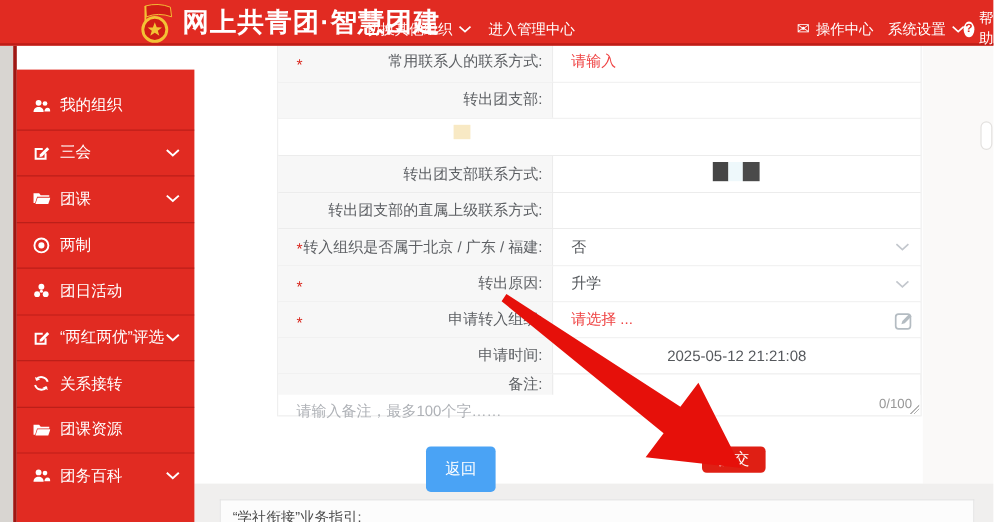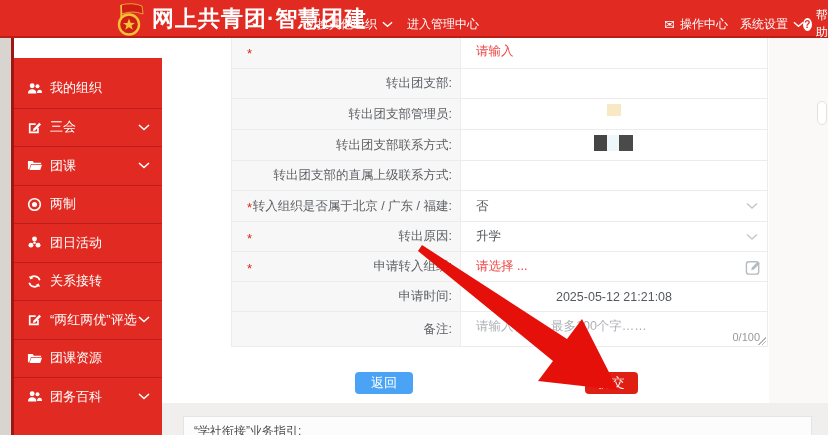--- a/index.html
+++ b/index.html
@@ -59,21 +59,21 @@
   .row-chev { position:absolute; right:9px; top:50%; transform:translateY(-50%); display:inline-flex; }
   .edit-ic { position:absolute; right:5px; top:50%; transform:translateY(-50%); display:inline-flex; cursor:pointer; }
   .ta-ph { position:absolute; left:15px; top:6px; color:#aeb1b6; }
   .counter { position:absolute; right:7px; bottom:3px; font-size:11px; color:#999; }
   .resize-h { position:absolute; right:1px; bottom:1px; width:8px; height:8px;
     background:linear-gradient(135deg,transparent 50%,#b5b5b5 50%,#b5b5b5 58%,transparent 58%,transparent 70%,#b5b5b5 70%,#b5b5b5 78%,transparent 78%); cursor:nwse-resize; }
   .blk { position:absolute; top:4px; }
   
   .btn { position:absolute; z-index:3; border:none; border-radius:4px; color:#fff; font-size:13px; cursor:pointer;
     display:flex; align-items:center; justify-content:center; font-family:inherit; }
-  .btn-back { left:355px; top:372px; width:58px; height:22px; background:#4aa3f5; }
+  .btn-back { left:355px; top:372px; width:58px; height:38px; background:#4aa3f5; }
   .btn-submit { left:585px; top:372px; width:53px; height:22px; background:#df1f14; }
   
   .arrow-svg { position:absolute; left:0; top:0; z-index:50; pointer-events:none; }
   .scroll-thumb { position:absolute; left:817px; top:101px; width:10px; height:24px; background:#fff; border:1px solid #e3e1df; border-radius:5px; z-index:8; cursor:pointer; }
 </style>
 </head>
 <body>
 
 <div class="header">
   <svg class="logo" viewBox="0 0 34 33">
@@ -169,42 +169,42 @@
           <circle cx="8" cy="4.2" r="2.6"></circle>
           <circle cx="4.2" cy="10.8" r="2.6"></circle>
           <circle cx="11.8" cy="10.8" r="2.6"></circle>
           <circle cx="8" cy="8.2" r="1.4"></circle>
         </svg>
       </span>
       <span class="side-label">团日活动</span>
     </div>
     <div class="side-item">
       <span class="side-icon">
+        <svg width="15" height="15" viewBox="0 0 16 16" fill="#fff">
+          <path d="M2 3.5h7.2v1.8H3.8v7h7v-4h1.8v5.8H2z"></path>
+          <path d="M6.8 9.2l6.3-6.4 1.9 1.9-6.3 6.4-2.4.5z"></path>
+        </svg>
+      </span>
+      <span class="side-label">“两红两优”评选</span>
+      <span class="side-chev">
+        <svg width="12" height="7" viewBox="0 0 12 7">
+          <path d="M1 1l5 4.5L11 1" stroke="#fff" stroke-width="1.6" fill="none"></path>
+        </svg>
+      </span>
+    </div>
+    <div class="side-item">
+      <span class="side-icon">
         <svg width="15" height="15" viewBox="0 0 16 16">
           <path d="M13.6 6.6A6 6 0 0 0 3.2 4.6" fill="none" stroke="#fff" stroke-width="1.8"></path>
           <path d="M2.4 9.4A6 6 0 0 0 12.8 11.4" fill="none" stroke="#fff" stroke-width="1.8"></path>
           <path d="M2.2 2.2l1.4 3.6 3.4-1.6z" fill="#fff"></path>
           <path d="M13.8 13.8l-1.4-3.6-3.4 1.6z" fill="#fff"></path>
         </svg>
       </span>
       <span class="side-label">关系接转</span>
-    </div>
-    <div class="side-item">
-      <span class="side-icon">
-        <svg width="15" height="15" viewBox="0 0 16 16" fill="#fff">
-          <path d="M2 3.5h7.2v1.8H3.8v7h7v-4h1.8v5.8H2z"></path>
-          <path d="M6.8 9.2l6.3-6.4 1.9 1.9-6.3 6.4-2.4.5z"></path>
-        </svg>
-      </span>
-      <span class="side-label">“两红两优”评选</span>
-      <span class="side-chev">
-        <svg width="12" height="7" viewBox="0 0 12 7">
-          <path d="M1 1l5 4.5L11 1" stroke="#fff" stroke-width="1.6" fill="none"></path>
-        </svg>
-      </span>
     </div>
     <div class="side-item">
       <span class="side-icon">
         <svg width="15" height="15" viewBox="0 0 16 16" fill="#fff">
           <path d="M1 3.2h5l1.4 1.8H15v1.4H4.2L2.4 12H1z"></path>
           <path d="M4.6 7.2H16l-1.9 5.6H2.7z"></path>
         </svg>
       </span>
       <span class="side-label">团课资源</span>
     </div>
@@ -230,35 +230,33 @@
 <div class="right-strip"></div>
 <div class="bottom-zone"></div>
 <div class="guide-card">
   <span>“学社衔接”业务指引:</span>
 </div>
 
 <div class="ftable" id="ftable">
     <div class="frow" style="height: 34px;">
       <div class="fcell-label">
         <span class="req">*</span>
+        <span>常用联系人的联系方式:</span>
       </div>
       <div class="fcell-value">
         <span class="placeholder">请输入</span>
       </div>
     </div>
     <div class="frow" style="height: 30px;">
       <div class="fcell-label">
         <span>转出团支部:</span>
       </div>
       <div class="fcell-value"></div>
     </div>
     <div class="frow" style="height: 31px;">
-      <div class="fcell-label">
-        <span>转出团支部管理员:</span>
-      </div>
       <div class="fcell-value">
         <span class="blk" style="left:146px;width:14px;height:12px;top:5px;background:#f8e9c4;"></span>
       </div>
     </div>
     <div class="frow" style="height: 31px;">
       <div class="fcell-label">
         <span>转出团支部联系方式:</span>
       </div>
       <div class="fcell-value">
         <span class="blk" style="left:133px;width:13px;height:16px;top:5px;background:#454545;"></span>
@@ -316,21 +314,21 @@
       </div>
     </div>
     <div class="frow" style="height: 30px;">
       <div class="fcell-label">
         <span>申请时间:</span>
       </div>
       <div class="fcell-value">
         <span class="val-center">2025-05-12 21:21:08</span>
       </div>
     </div>
-    <div class="frow" style="height: 35px;">
+    <div class="frow" style="height: 35px; flex-direction: column;">
       <div class="fcell-label">
         <span>备注:</span>
       </div>
       <div class="fcell-value">
         <span class="ta-ph placeholder">请输入备注，最多100个字……</span>
         <span class="counter">0/100</span>
         <span class="resize-h"></span>
       </div>
     </div>
   </div>

